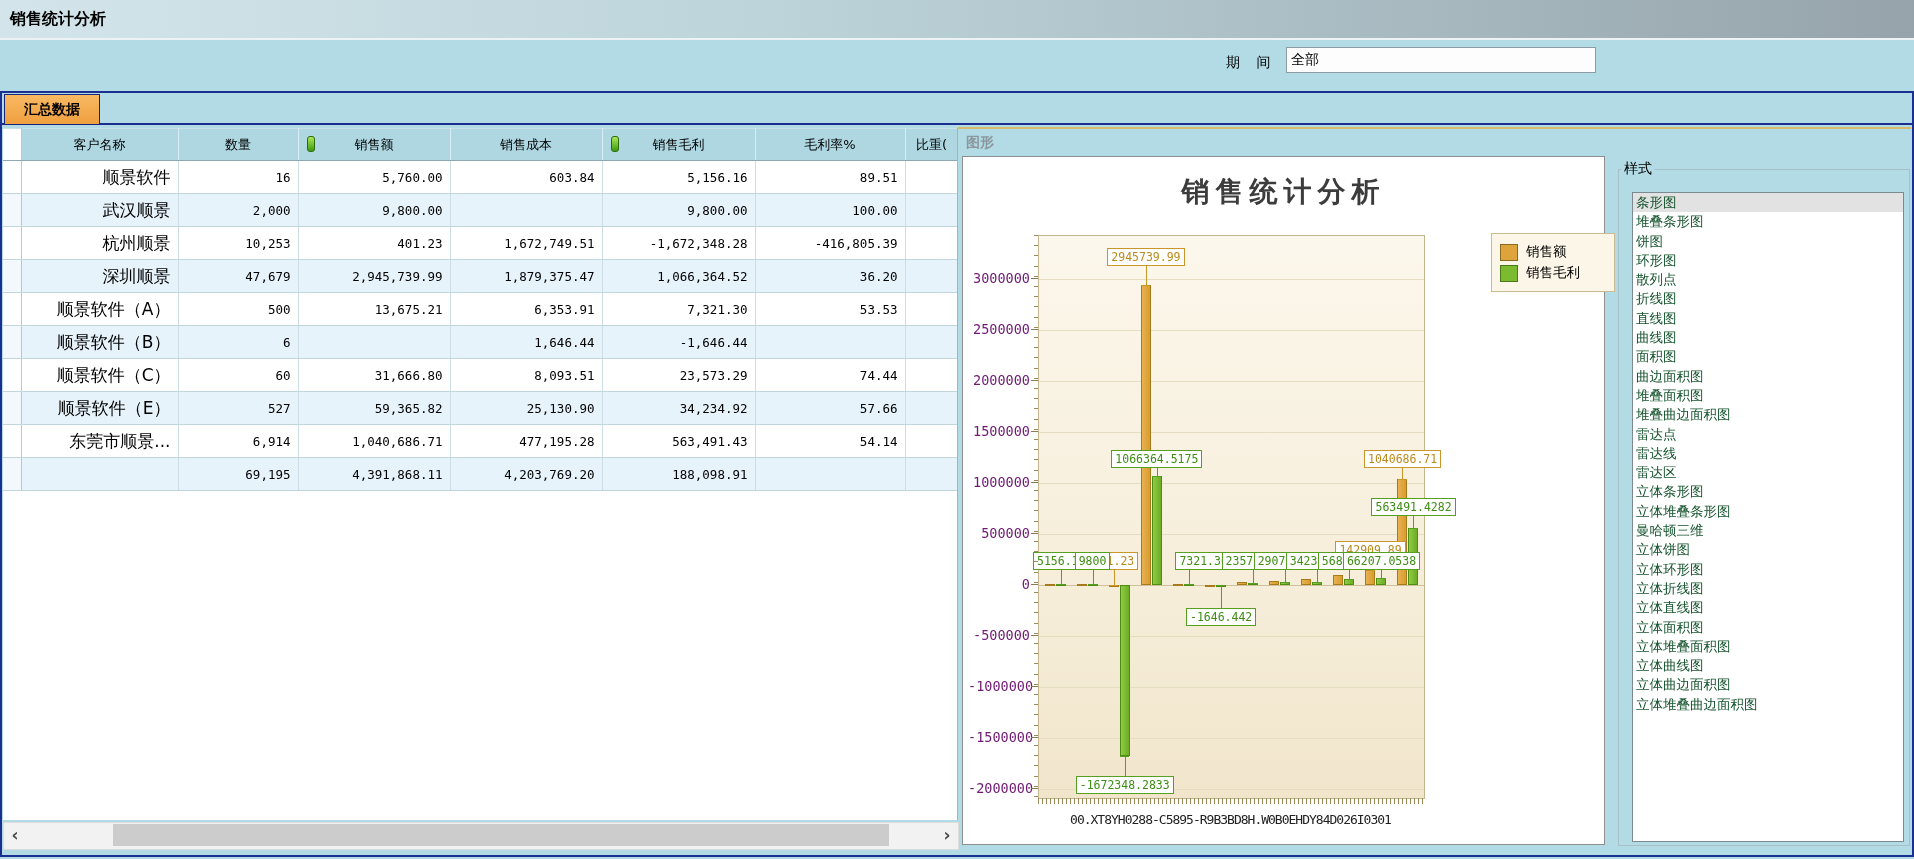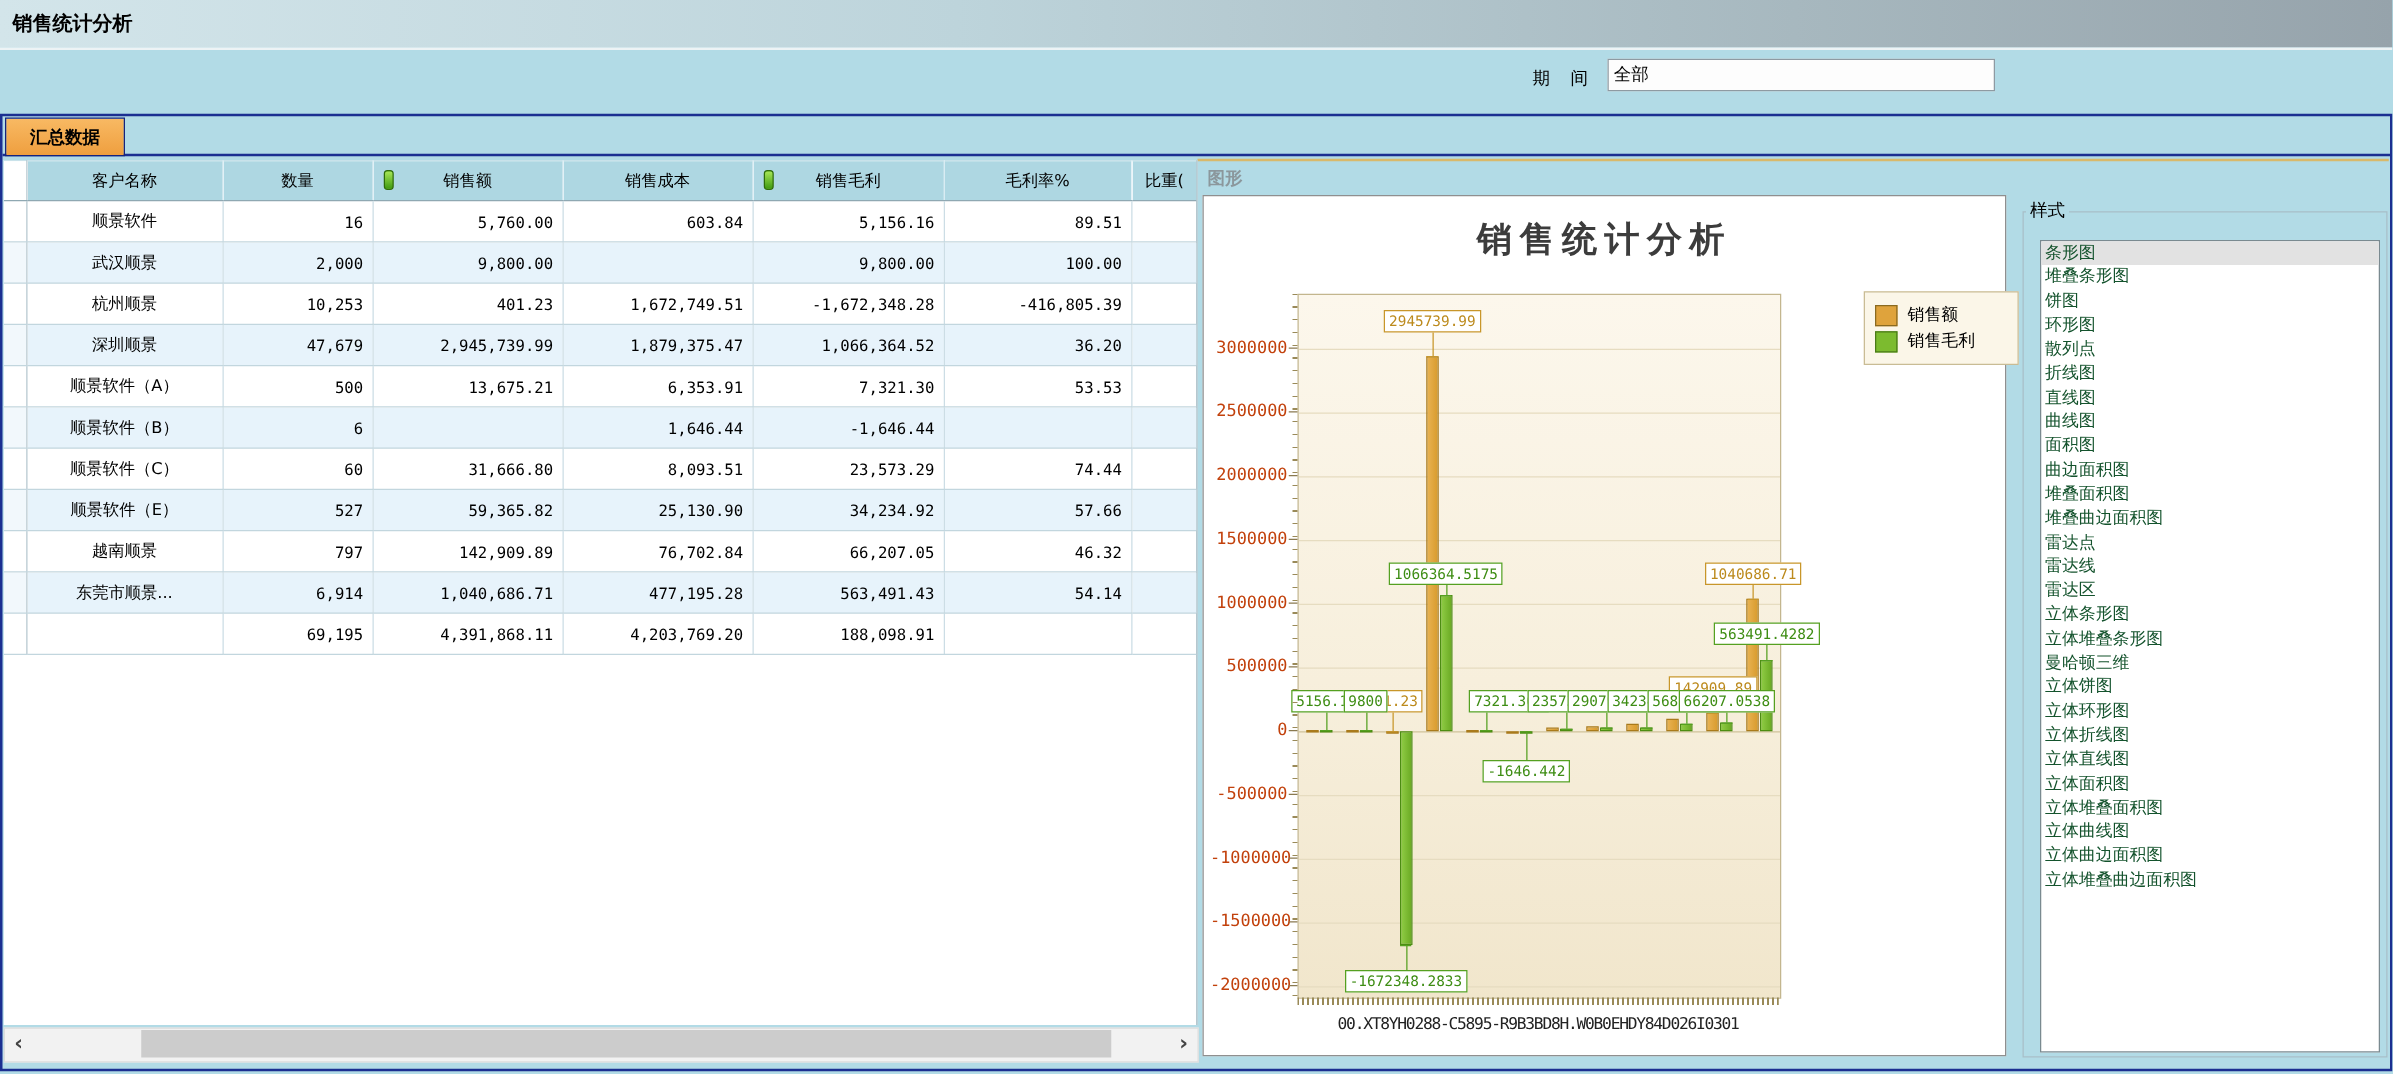--- a/index.html
+++ b/index.html
@@ -56,21 +56,21 @@
     height:29px;background:#aed7e2;font-weight:normal;color:#000;
     border-right:1px solid #d9ecf3;border-bottom:1px solid #8fa8b2;border-top:1px solid #c9e2ea;
     text-align:center;position:relative;overflow:hidden;white-space:nowrap;font-size:13px;
   }
   table.grid th.ind,table.grid td.ind{background:#ffffff;border-right:1px solid #b6c8d0;}
   table.grid td{
     height:32px;border-right:1px solid #ccdde5;border-bottom:1px solid #c2d6de;
     padding:0 7px;white-space:nowrap;overflow:hidden;color:#000;
   }
   table.grid td.num{text-align:right;font-family:"DejaVu Sans Mono","Liberation Mono",monospace;font-size:12.5px;}
-  table.grid td.name{text-align:center;font-size:13px;}
+  table.grid td.name{text-align:right;font-size:17px;}
   table.grid tbody tr:nth-child(even) td{background:#e7f3fb;}
   table.grid tbody tr:nth-child(even) td.ind{background:#f2f8fc;}
   .hdr-icon{
     position:absolute;left:8px;top:7px;width:6px;height:14px;border-radius:3px;
     background:linear-gradient(#a8e757,#3f9a10);border:1px solid #2f6d0a;
   }
   
   .hscroll{
     position:absolute;left:3px;top:822px;width:954px;height:26px;
     background:#f2f2f2;border:1px solid #dcdcdc;
@@ -95,21 +95,21 @@
   }
   .plot{
     position:absolute;left:75px;top:78px;width:385px;height:562px;
     background:linear-gradient(180deg,#fcf7ec 0%,#f7efdc 55%,#f1e6cc 100%);
     border:1px solid #c3b68e;
     text-decoration:underline;
   }
   .gridline{position:absolute;left:0;width:100%;height:1px;background:#e6dcc0;}
   .gridline.zero{background:#cfc29a;}
   .ytick-label{
-    position:absolute;width:62px;text-align:right;font-size:13.5px;color:#c2410c;
+    position:absolute;width:62px;text-align:right;font-size:13.5px;color:#701a75;
     font-family:"DejaVu Sans Mono","Liberation Mono",monospace;
   }
   .ytick-mark{position:absolute;height:1px;background:#8a7a50;}
   .yminor{
     position:absolute;width:4px;
     background:repeating-linear-gradient(to bottom,#9a8a58 0 1px,transparent 1px 10.2px);
   }
   .xminor{
     position:absolute;height:6px;
     background:repeating-linear-gradient(to right,#9a8a58 0 1px,transparent 1px 4px);
@@ -268,30 +268,20 @@
           <td class="num"></td>
         </tr>
         <tr>
           <td class="ind"></td>
           <td class="name">顺景软件（E）</td>
           <td class="num">527</td>
           <td class="num">59,365.82</td>
           <td class="num">25,130.90</td>
           <td class="num">34,234.92</td>
           <td class="num">57.66</td>
-          <td class="num"></td>
-        </tr>
-        <tr>
-          <td class="ind"></td>
-          <td class="name">越南顺景</td>
-          <td class="num">797</td>
-          <td class="num">142,909.89</td>
-          <td class="num">76,702.84</td>
-          <td class="num">66,207.05</td>
-          <td class="num">46.32</td>
           <td class="num"></td>
         </tr>
         <tr>
           <td class="ind"></td>
           <td class="name">东莞市顺景...</td>
           <td class="num">6,914</td>
           <td class="num">1,040,686.71</td>
           <td class="num">477,195.28</td>
           <td class="num">563,491.43</td>
           <td class="num">54.14</td>

